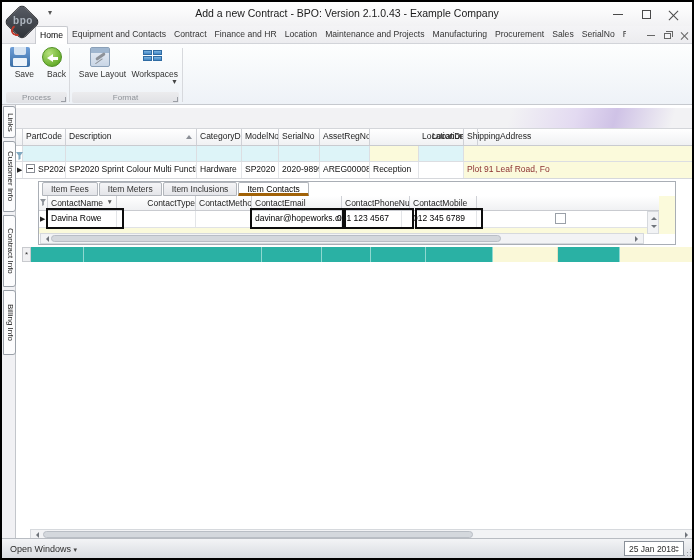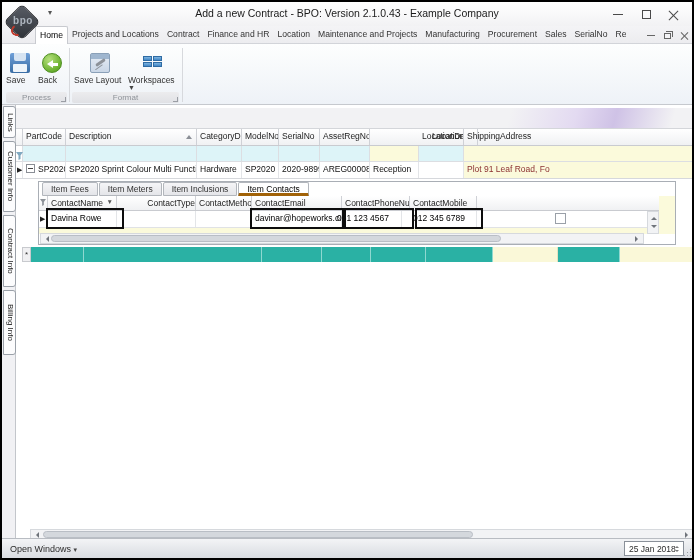--- a/index.html
+++ b/index.html
@@ -45,21 +45,21 @@
   .g-restore::after { content:""; position:absolute; left:1px; top:-3px; width:6px; height:5px;
                       border:1px solid #666; border-bottom:none; border-left:none; }
   .g-close2 { position:relative; display:block; width:8px; height:8px; }
   .g-close2::before, .g-close2::after { content:""; position:absolute; left:3.5px; top:-1px;
         width:1px; height:10px; background:#666; }
   .g-close2::before { transform:rotate(45deg); } .g-close2::after { transform:rotate(-45deg); }
 
   
   .ribbon { position:absolute; left:0; top:42px; right:0; height:61px;
             background:linear-gradient(#fdfefe,#eef2f7); border-bottom:1px solid #c6c9ce; }
-  .rbtn { position:absolute; top:3px; text-align:left; font-size:8.5px; color:#333; cursor:default;margin-top:6px; }
+  .rbtn { position:absolute; top:3px; text-align:right; font-size:8.5px; color:#333; cursor:default; }
   .rbtn .ic { display:block; margin:0 auto 2px auto; }
   .grp { position:absolute; top:48px; height:11px; background:linear-gradient(#ececee,#e0e1e5);
          color:#8e9298; font-size:8px; line-height:11px; text-align:center; border-radius:2px; }
   .launcher { position:absolute; right:1px; bottom:1px; width:5px; height:5px;
               border-right:1px solid #9a9ea5; border-bottom:1px solid #9a9ea5; }
   .vdiv { position:absolute; top:4px; height:54px; width:1px; background:#d7d9dd; }
   .caret { font-size:7px; color:#444; line-height:5px; }
 
   
   .ico-save { width:20px; height:20px; background:linear-gradient(#6f9fd8,#3a6ea5);
@@ -197,21 +197,21 @@
         <i class="g-max"></i>
       </div>
     <div class="wc" style="right:6px;">
         <i class="g-close"></i>
       </div>
   </div>
 
   <div class="tabrow">
     <div class="rtabs">
       <span class="rtab active">Home</span>
-      <span class="rtab">Projects and Locations</span>
+      <span class="rtab">Equipment and Contacts</span>
       <span class="rtab">Contract</span>
       <span class="rtab">Finance and HR</span>
       <span class="rtab">Location</span>
       <span class="rtab">Maintenance and Projects</span>
       <span class="rtab">Manufacturing</span>
       <span class="rtab">Procurement</span>
       <span class="rtab">Sales</span>
       <span class="rtab">SerialNo</span>
       <span class="rtab">Reporting</span>
 

